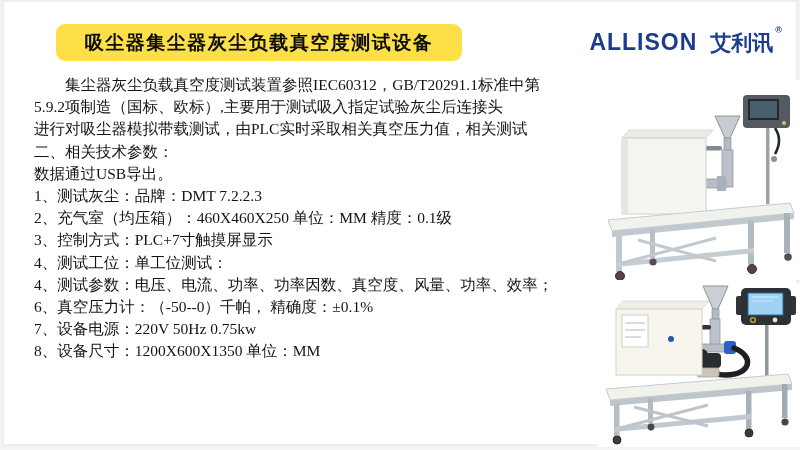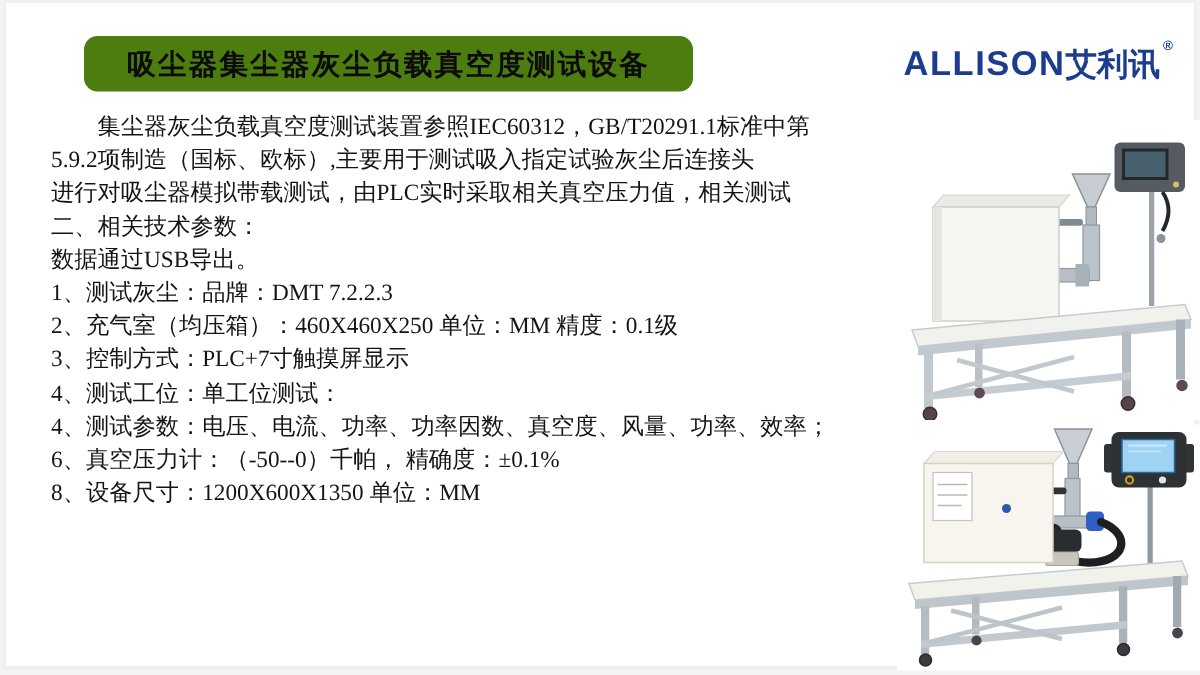--- a/index.html
+++ b/index.html
@@ -7,35 +7,35 @@
     width:800px;height:450px;overflow:hidden;background:#f4f4f4;
     font-family:"Liberation Serif","DejaVu Serif",serif;
   }
   .page{
     position:relative;width:796px;height:446px;margin:0 auto;
     background:#ffffff;border:2px solid #efefef;box-sizing:border-box;
   }
   
   .title-banner{
     position:absolute;left:52px;top:22px;width:406px;height:37px;
-    background:#4d7c0f;border-radius:9px;
+    background:#fde047;border-radius:9px;
     display:flex;align-items:center;justify-content:center;
   }
   .title-banner span{
     font-size:19px;font-weight:bold;color:#0c0c0c;letter-spacing:1.5px;
     white-space:nowrap;
   }
   .brand{
     position:absolute;right:14px;top:27px;
     display:flex;align-items:baseline;
     font-family:"Liberation Sans","DejaVu Sans",sans-serif;
     color:#1b3c8f;white-space:nowrap;text-align:right;
   }
   .brand .latin{font-size:23px;font-weight:800;letter-spacing:1px;}
-  .brand .cjk{font-size:21px;font-weight:800;margin-left:0;}
+  .brand .cjk{font-size:21px;font-weight:800;margin-left:13px;}
   .brand .reg{font-size:9px;font-weight:700;align-self:flex-start;margin-left:2px;margin-top:-4px;}
   
   .content{
     position:absolute;left:30px;top:72px;width:578px;
     font-size:15.5px;line-height:22.2px;color:#141414;
   }
   .content div{white-space:nowrap;overflow:hidden;}
   .indent{text-indent:2em;}
   
   .photo{position:absolute;background:#ffffff;}
@@ -63,20 +63,21 @@
     <div>5.9.2项制造（国标、欧标）,主要用于测试吸入指定试验灰尘后连接头</div>
     <div>进行对吸尘器模拟带载测试，由PLC实时采取相关真空压力值，相关测试</div>
     <div>二、相关技术参数：</div>
     <div>数据通过USB导出。</div>
     <div>1、测试灰尘：品牌：DMT 7.2.2.3</div>
     <div>2、充气室（均压箱）：460X460X250  单位：MM 精度：0.1级</div>
     <div>3、控制方式：PLC+7寸触摸屏显示</div>
     <div>4、测试工位：单工位测试：</div>
     <div>4、测试参数：电压、电流、功率、功率因数、真空度、风量、功率、效率；</div>
     <div>6、真空压力计：（-50--0）千帕，   精确度：±0.1%</div>
+    <div>7、设备电源：220V  50Hz  0.75kw</div>
     <div>8、设备尺寸：1200X600X1350 单位：MM</div>
   </div>
 
   <div class="photo photo-top">
     <svg viewBox="0 0 204 200" width="204" height="200">
 
       <rect x="168" y="44" width="3.5" height="80" fill="#9aa3ab"></rect>
 
       <g>
         <rect x="145" y="15" width="47" height="33" rx="4" fill="#565b61"></rect>

